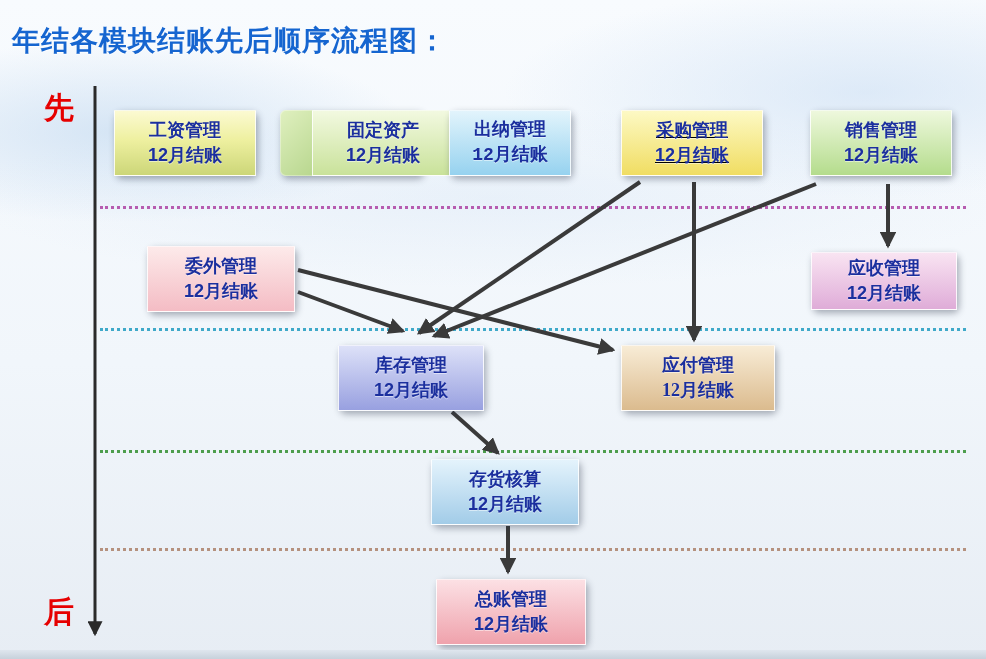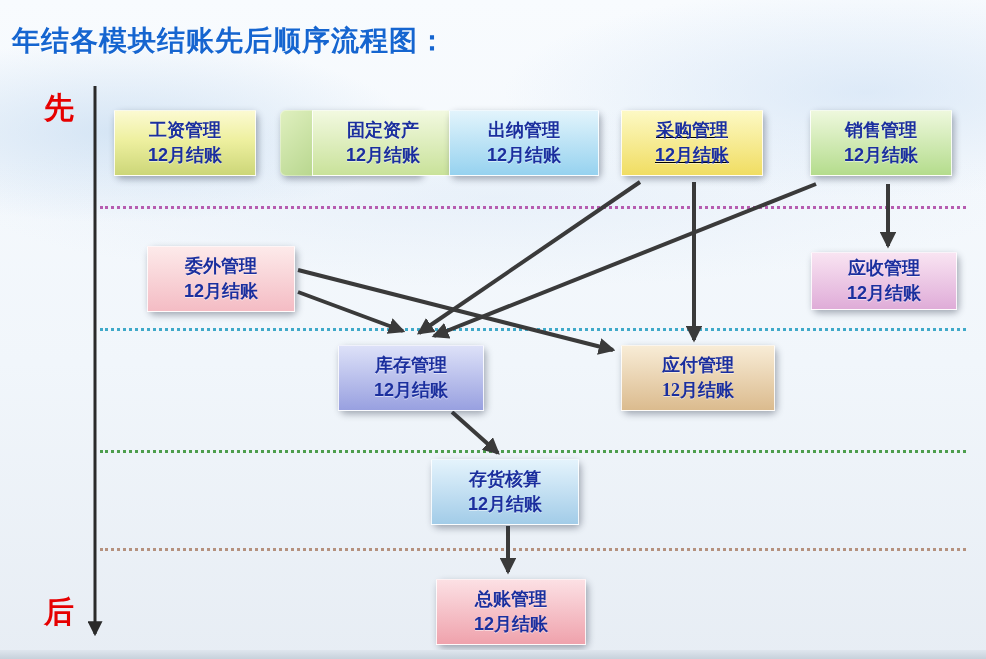--- a/index.html
+++ b/index.html
@@ -107,21 +107,21 @@
     </div>
   </div>
 
   <div class="node c-fixed" style="left:280px;top:110px;width:142px;height:66px;">
     <div class="node-inner">
       <span>固定资产</span>
       <span>12月结账</span>
     </div>
   </div>
 
-  <div class="node c-cashier" style="left:449px;top:110px;width:150px;height:66px;">
+  <div class="node c-cashier" style="left:449px;top:110px;width:122px;height:66px;font-family:Liberation Mono, monospace;">
     <div class="node-inner">
       <span>出纳管理</span>
       <span>12月结账</span>
     </div>
   </div>
 
   <div class="node c-purchase" style="left:621px;top:110px;width:142px;height:66px;">
     <div class="node-inner">
       <span>采购管理</span>
       <span>12月结账</span>

